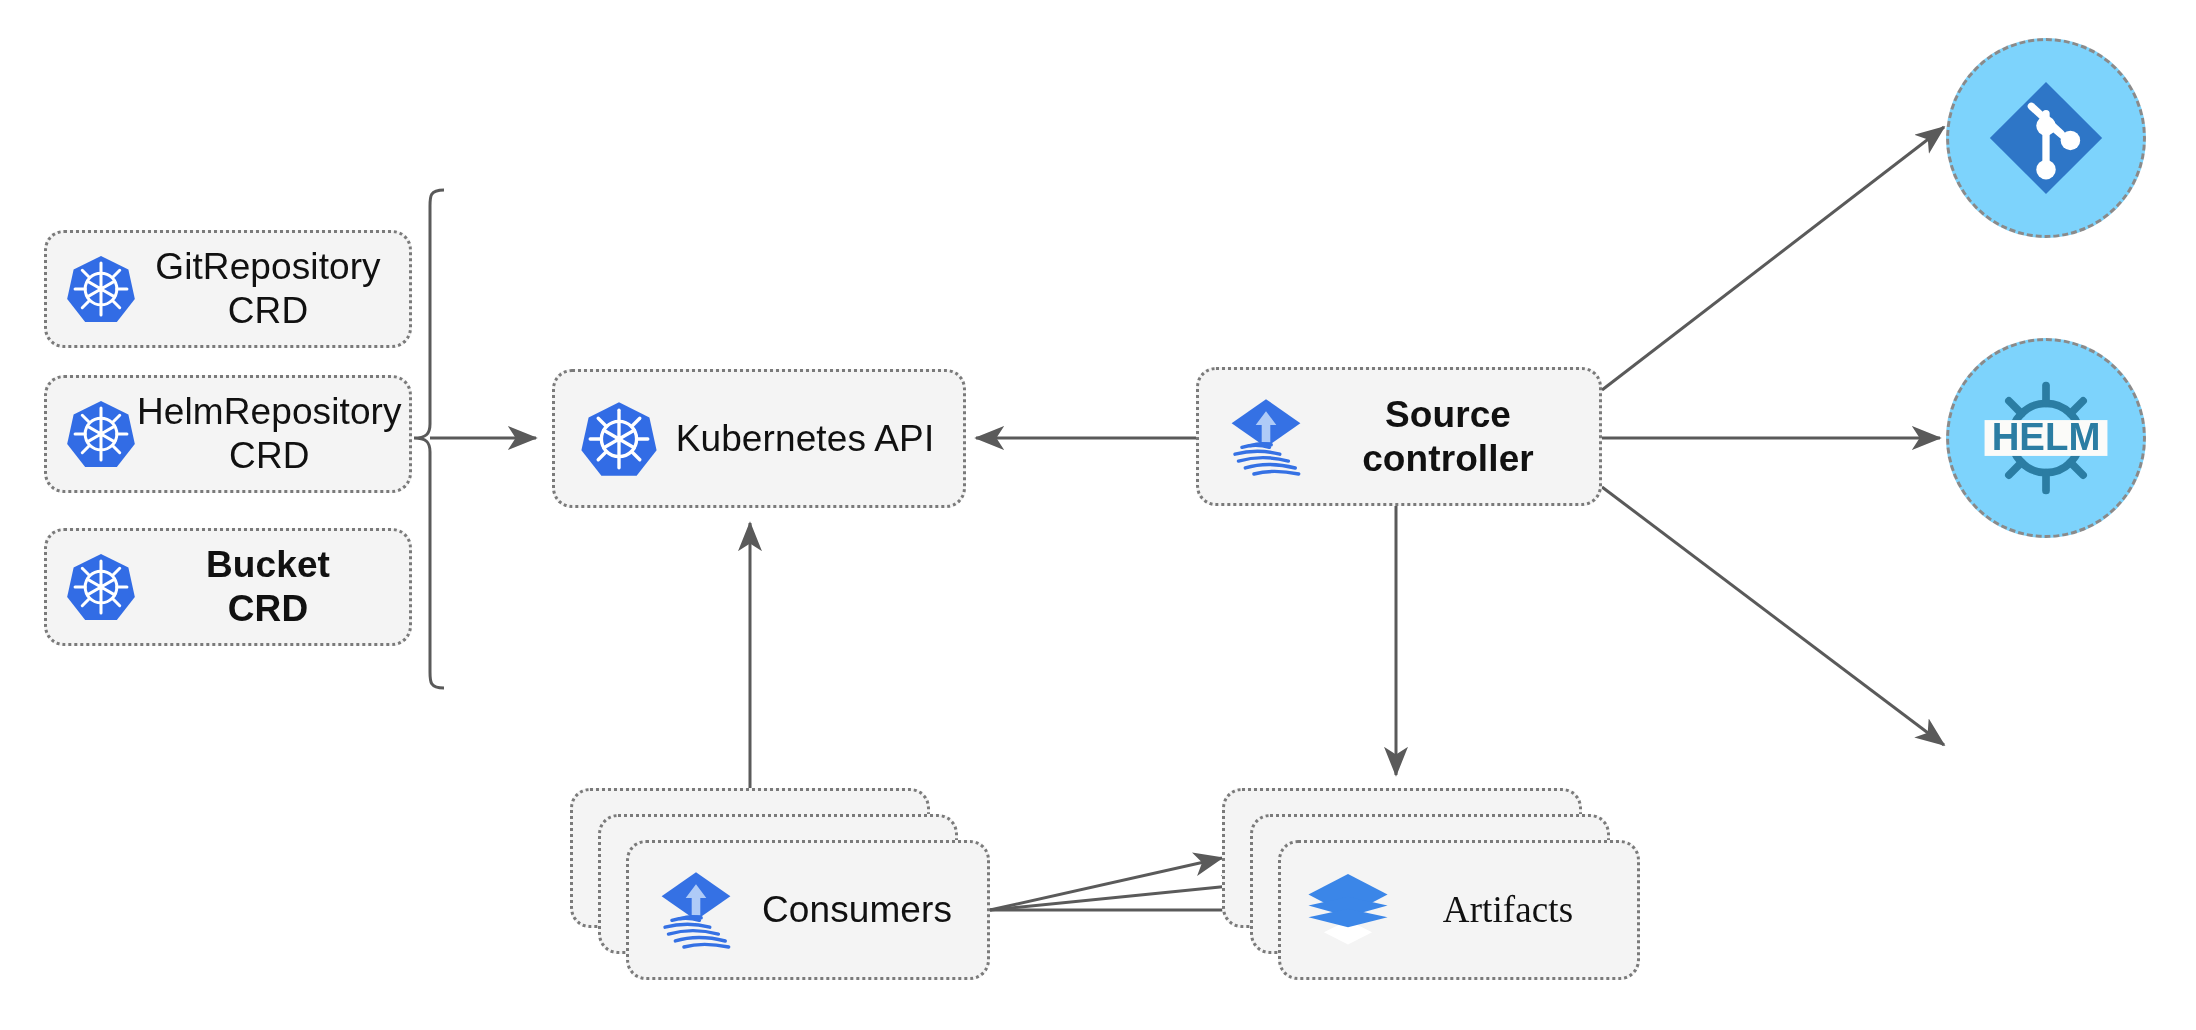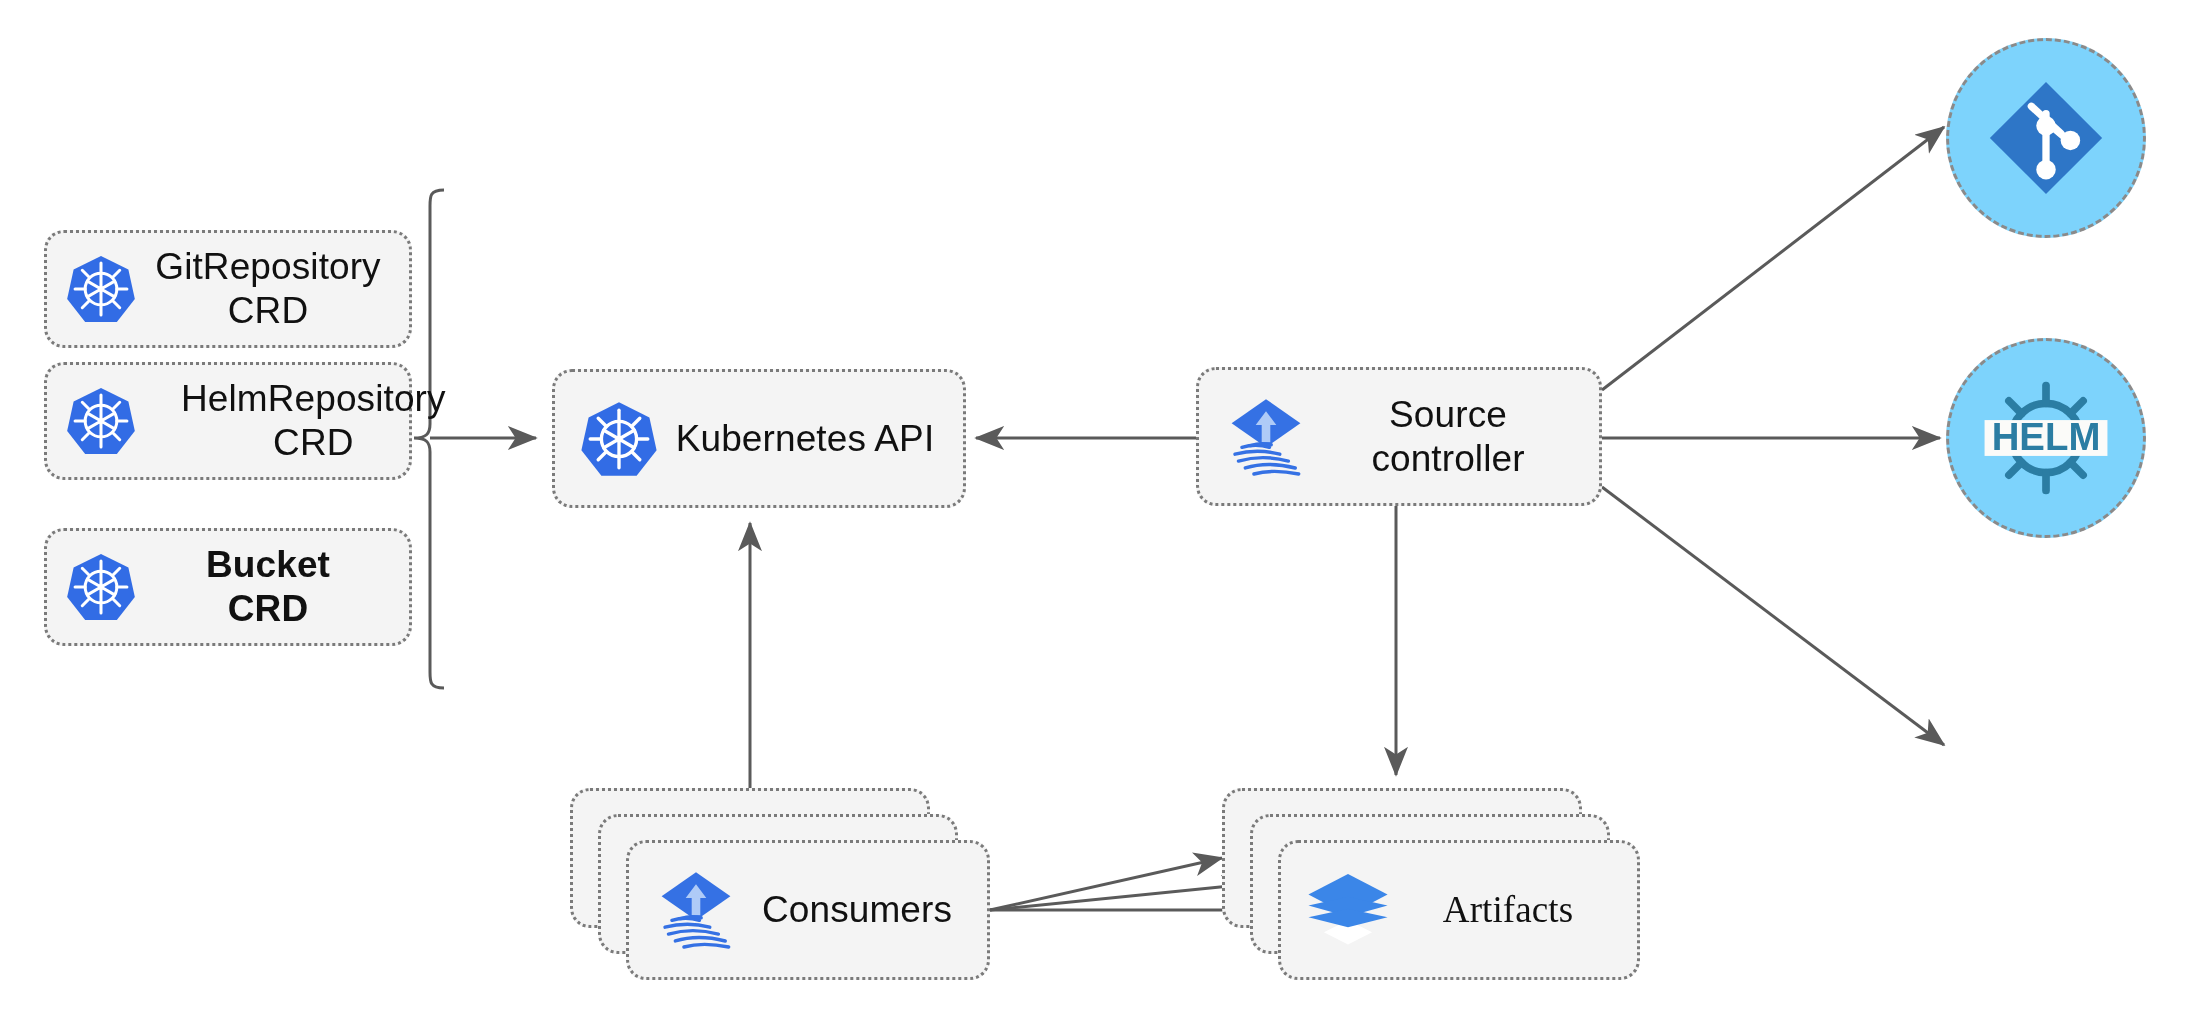--- a/index.html
+++ b/index.html
@@ -153,21 +153,21 @@
         <line x1="50" y1="50" x2="69" y2="61"></line>
         <line x1="50" y1="50" x2="50" y2="72"></line>
         <line x1="50" y1="50" x2="31" y2="61"></line>
         <line x1="50" y1="50" x2="31" y2="39"></line>
       </g>
     </svg>
     <span class="label">GitRepository
 CRD</span>
   </div>
 
-  <div class="node crd" style="left:44px; top:362px;gap:44px;">
+  <div class="node crd" style="left:44px; top:375px;">
     <svg class="icon icon-k8s" viewBox="0 0 100 100">
       <path d="M50 4 L88 23 L97 64 L72 96 L28 96 L3 64 L12 23 Z" fill="#326CE5"></path>
       <g fill="none" stroke="#ffffff" stroke-width="4.2" stroke-linecap="round">
         <circle cx="50" cy="50" r="22"></circle>
         <circle cx="50" cy="50" r="4.2" fill="#ffffff" stroke="none"></circle>
         <line x1="50" y1="14" x2="50" y2="28"></line>
         <line x1="50" y1="72" x2="50" y2="86"></line>
         <line x1="14" y1="50" x2="28" y2="50"></line>
         <line x1="72" y1="50" x2="86" y2="50"></line>
         <line x1="24" y1="24" x2="34" y2="34"></line>
@@ -230,21 +230,21 @@
         <line x1="50" y1="50" x2="69" y2="39"></line>
         <line x1="50" y1="50" x2="69" y2="61"></line>
         <line x1="50" y1="50" x2="50" y2="72"></line>
         <line x1="50" y1="50" x2="31" y2="61"></line>
         <line x1="50" y1="50" x2="31" y2="39"></line>
       </g>
     </svg>
     <span class="label">Kubernetes API</span>
   </div>
 
-  <div class="node wide" style="left:1196px; top:367px; width:406px; height:139px;">
+  <div class="node wide" style="left:1196px; top:367px; width:406px; height:139px;font-weight:bold;">
     <svg class="icon icon-flux" viewBox="0 0 100 100">
       <path d="M50 6 L90 34 L50 62 L10 34 Z" fill="#3571E4"></path>
       <path d="M50 20 L62 36 L55 36 L55 56 L45 56 L45 36 L38 36 Z" fill="#AFCBF7"></path>
       <g fill="none" stroke="#3571E4" stroke-width="4" stroke-linecap="round">
         <path d="M22 62 Q38 57 54 62"></path>
         <path d="M14 70 Q40 63 66 70"></path>
         <path d="M18 78 Q46 70 76 78"></path>
         <path d="M26 86 Q52 78 84 86"></path>
         <path d="M36 93 Q58 87 88 93"></path>
         <path d="M32 60 Q44 56 56 59"></path>

